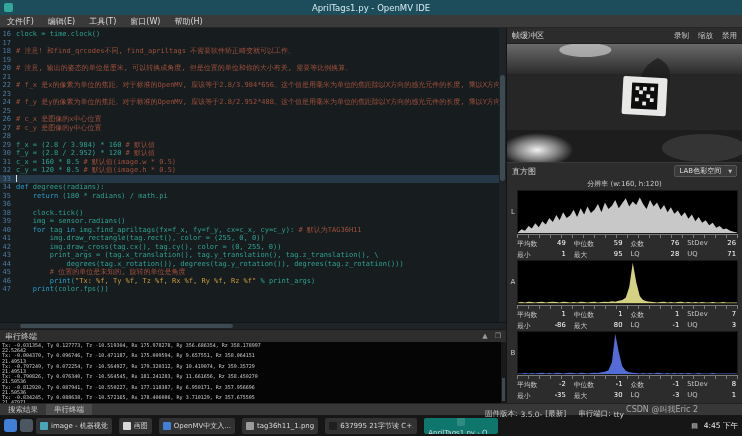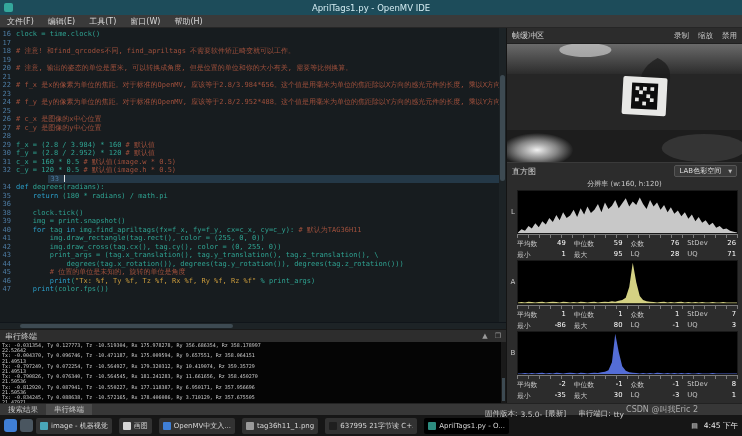--- a/index.html
+++ b/index.html
@@ -19,21 +19,21 @@
   
   .tabbar{height:16px;background:#242424;display:flex;align-items:stretch;justify-content:space-between;font-size:8px;color:#ddd;flex:none;}
   .tab{background:#3c3c3c;display:flex;align-items:center;gap:5px;padding:0 7px;border-right:1px solid #1d1d1d;}
   .tab-close{color:#a9a9a9;}
   .cursor-pos{display:flex;align-items:center;padding-right:9px;color:#e3e3e3;}
 
   
   .editor{flex:1;position:relative;background:#171c1f;overflow:hidden;font-family:"DejaVu Sans Mono","Liberation Mono",monospace;min-height:0;}
   #code-lines{padding-top:2px;}
   .code-row{display:flex;height:8.5px;line-height:8.5px;font-size:7px;white-space:pre;}
-  .code-row.current{background:rgba(62,110,150,.34);margin-left:48px;}
+  .code-row.current{background:rgba(62,110,150,.34);}
   .gutter{width:16px;flex:none;text-align:right;padding-right:5px;color:#4d7ca3;}
   .code-text{flex:1;overflow:hidden;}
   .caret{display:inline-block;width:1px;height:7px;background:#dfdfdf;vertical-align:middle;}
   .tok-code{color:#2fa392;}
   .tok-kw{color:#2b9fc9;}
   .tok-com{color:#a0503c;}
   .tok-str{color:#c99a3c;}
   .vscroll{position:absolute;right:0;top:0;bottom:0;width:7px;background:#1d2326;}
   .vscroll .thumb{position:absolute;top:16%;height:36%;left:1px;right:1px;background:#3d4a52;border-radius:3px;}
   .hscroll{height:7px;background:#1d2326;position:relative;border-top:1px solid #10151a;flex:none;}
@@ -73,21 +73,21 @@
   .status-tab{padding:0 8px;display:flex;align-items:center;}
   .status-tab.active{background:#4a4a4a;}
   .status-right{margin-left:auto;display:flex;align-items:center;gap:12px;padding-right:118px;}
   .sgroup{display:flex;align-items:flex-end;gap:3px;white-space:nowrap;margin-top:9px;}
   .watermark{position:absolute;right:44px;top:0;bottom:0;display:flex;align-items:center;color:#ababab;font-size:8px;}
 
   
   .taskbar{height:21px;background:#161616;display:flex;align-items:center;gap:3px;padding:0 4px;flex:none;}
   .tb-icon{width:13px;height:13px;border-radius:3px;flex:none;}
   .tb-item{height:16px;background:#323232;border-radius:2px;display:flex;align-items:center;gap:3px;padding:0 4px;max-width:92px;flex:none;}
-  .tb-item.active{background:#000000;}
+  .tb-item.active{background:#0f766e;flex-direction:column;}
   .tb-item .ic{width:8px;height:8px;border-radius:1px;flex:none;}
   .tb-item .lbl{font-size:7px;color:#d8d8d8;white-space:nowrap;overflow:hidden;}
   .tray{margin-left:auto;display:flex;align-items:center;gap:6px;color:#cfcfcf;font-size:7px;}
   .clock{font-size:7.5px;color:#ececec;white-space:nowrap;}
 </style>
 </head>
 <body>
 
 <div class="screen">
 
@@ -125,21 +125,21 @@
             <div class="code-row"><span class="gutter">28</span><span class="code-text"></span></div>
             <div class="code-row"><span class="gutter">29</span><span class="code-text"><span class="tok-code">f_x = (2.8 / 3.984) * 160 </span><span class="tok-com"># 默认值</span></span></div>
             <div class="code-row"><span class="gutter">30</span><span class="code-text"><span class="tok-code">f_y = (2.8 / 2.952) * 120 </span><span class="tok-com"># 默认值</span></span></div>
             <div class="code-row"><span class="gutter">31</span><span class="code-text"><span class="tok-code">c_x = 160 * 0.5 </span><span class="tok-com"># 默认值(image.w * 0.5)</span></span></div>
             <div class="code-row"><span class="gutter">32</span><span class="code-text"><span class="tok-code">c_y = 120 * 0.5 </span><span class="tok-com"># 默认值(image.h * 0.5)</span></span></div>
             <div class="code-row current"><span class="gutter">33</span><span class="code-text"><span class="caret"></span></span></div>
             <div class="code-row"><span class="gutter">34</span><span class="code-text"><span class="tok-kw">def</span><span class="tok-code"> degrees(radians):</span></span></div>
             <div class="code-row"><span class="gutter">35</span><span class="code-text"><span class="tok-code">    </span><span class="tok-kw">return</span><span class="tok-code"> (180 * radians) / math.pi</span></span></div>
             <div class="code-row"><span class="gutter">36</span><span class="code-text"></span></div>
             <div class="code-row"><span class="gutter">38</span><span class="code-text"><span class="tok-code">    clock.tick()</span></span></div>
-            <div class="code-row"><span class="gutter">39</span><span class="code-text"><span class="tok-code">    img = print.snapshot()</span></span></div>
+            <div class="code-row"><span class="gutter">39</span><span class="code-text"><span class="tok-code">    img = sensor.radians()</span></span></div>
             <div class="code-row"><span class="gutter">40</span><span class="code-text"><span class="tok-code">    </span><span class="tok-kw">for</span><span class="tok-code"> tag </span><span class="tok-kw">in</span><span class="tok-code"> img.find_apriltags(fx=f_x, fy=f_y, cx=c_x, cy=c_y): </span><span class="tok-com"># 默认为TAG36H11</span></span></div>
             <div class="code-row"><span class="gutter">41</span><span class="code-text"><span class="tok-code">        img.draw_rectangle(tag.rect(), color = (255, 0, 0))</span></span></div>
             <div class="code-row"><span class="gutter">42</span><span class="code-text"><span class="tok-code">        img.draw_cross(tag.cx(), tag.cy(), color = (0, 255, 0))</span></span></div>
             <div class="code-row"><span class="gutter">43</span><span class="code-text"><span class="tok-code">        print_args = (tag.x_translation(), tag.y_translation(), tag.z_translation(), \</span></span></div>
             <div class="code-row"><span class="gutter">44</span><span class="code-text"><span class="tok-code">            degrees(tag.x_rotation()), degrees(tag.y_rotation()), degrees(tag.z_rotation()))</span></span></div>
             <div class="code-row"><span class="gutter">45</span><span class="code-text"><span class="tok-code">        </span><span class="tok-com"># 位置的单位是未知的, 旋转的单位是角度</span></span></div>
             <div class="code-row"><span class="gutter">46</span><span class="code-text"><span class="tok-code">        </span><span class="tok-kw">print</span><span class="tok-code">(</span><span class="tok-str">"Tx: %f, Ty %f, Tz %f, Rx %f, Ry %f, Rz %f"</span><span class="tok-code"> % print_args)</span></span></div>
             <div class="code-row"><span class="gutter">47</span><span class="code-text"><span class="tok-code">    </span><span class="tok-kw">print</span><span class="tok-code">(color.fps())</span></span></div>
           </div>
         <div class="vscroll">

